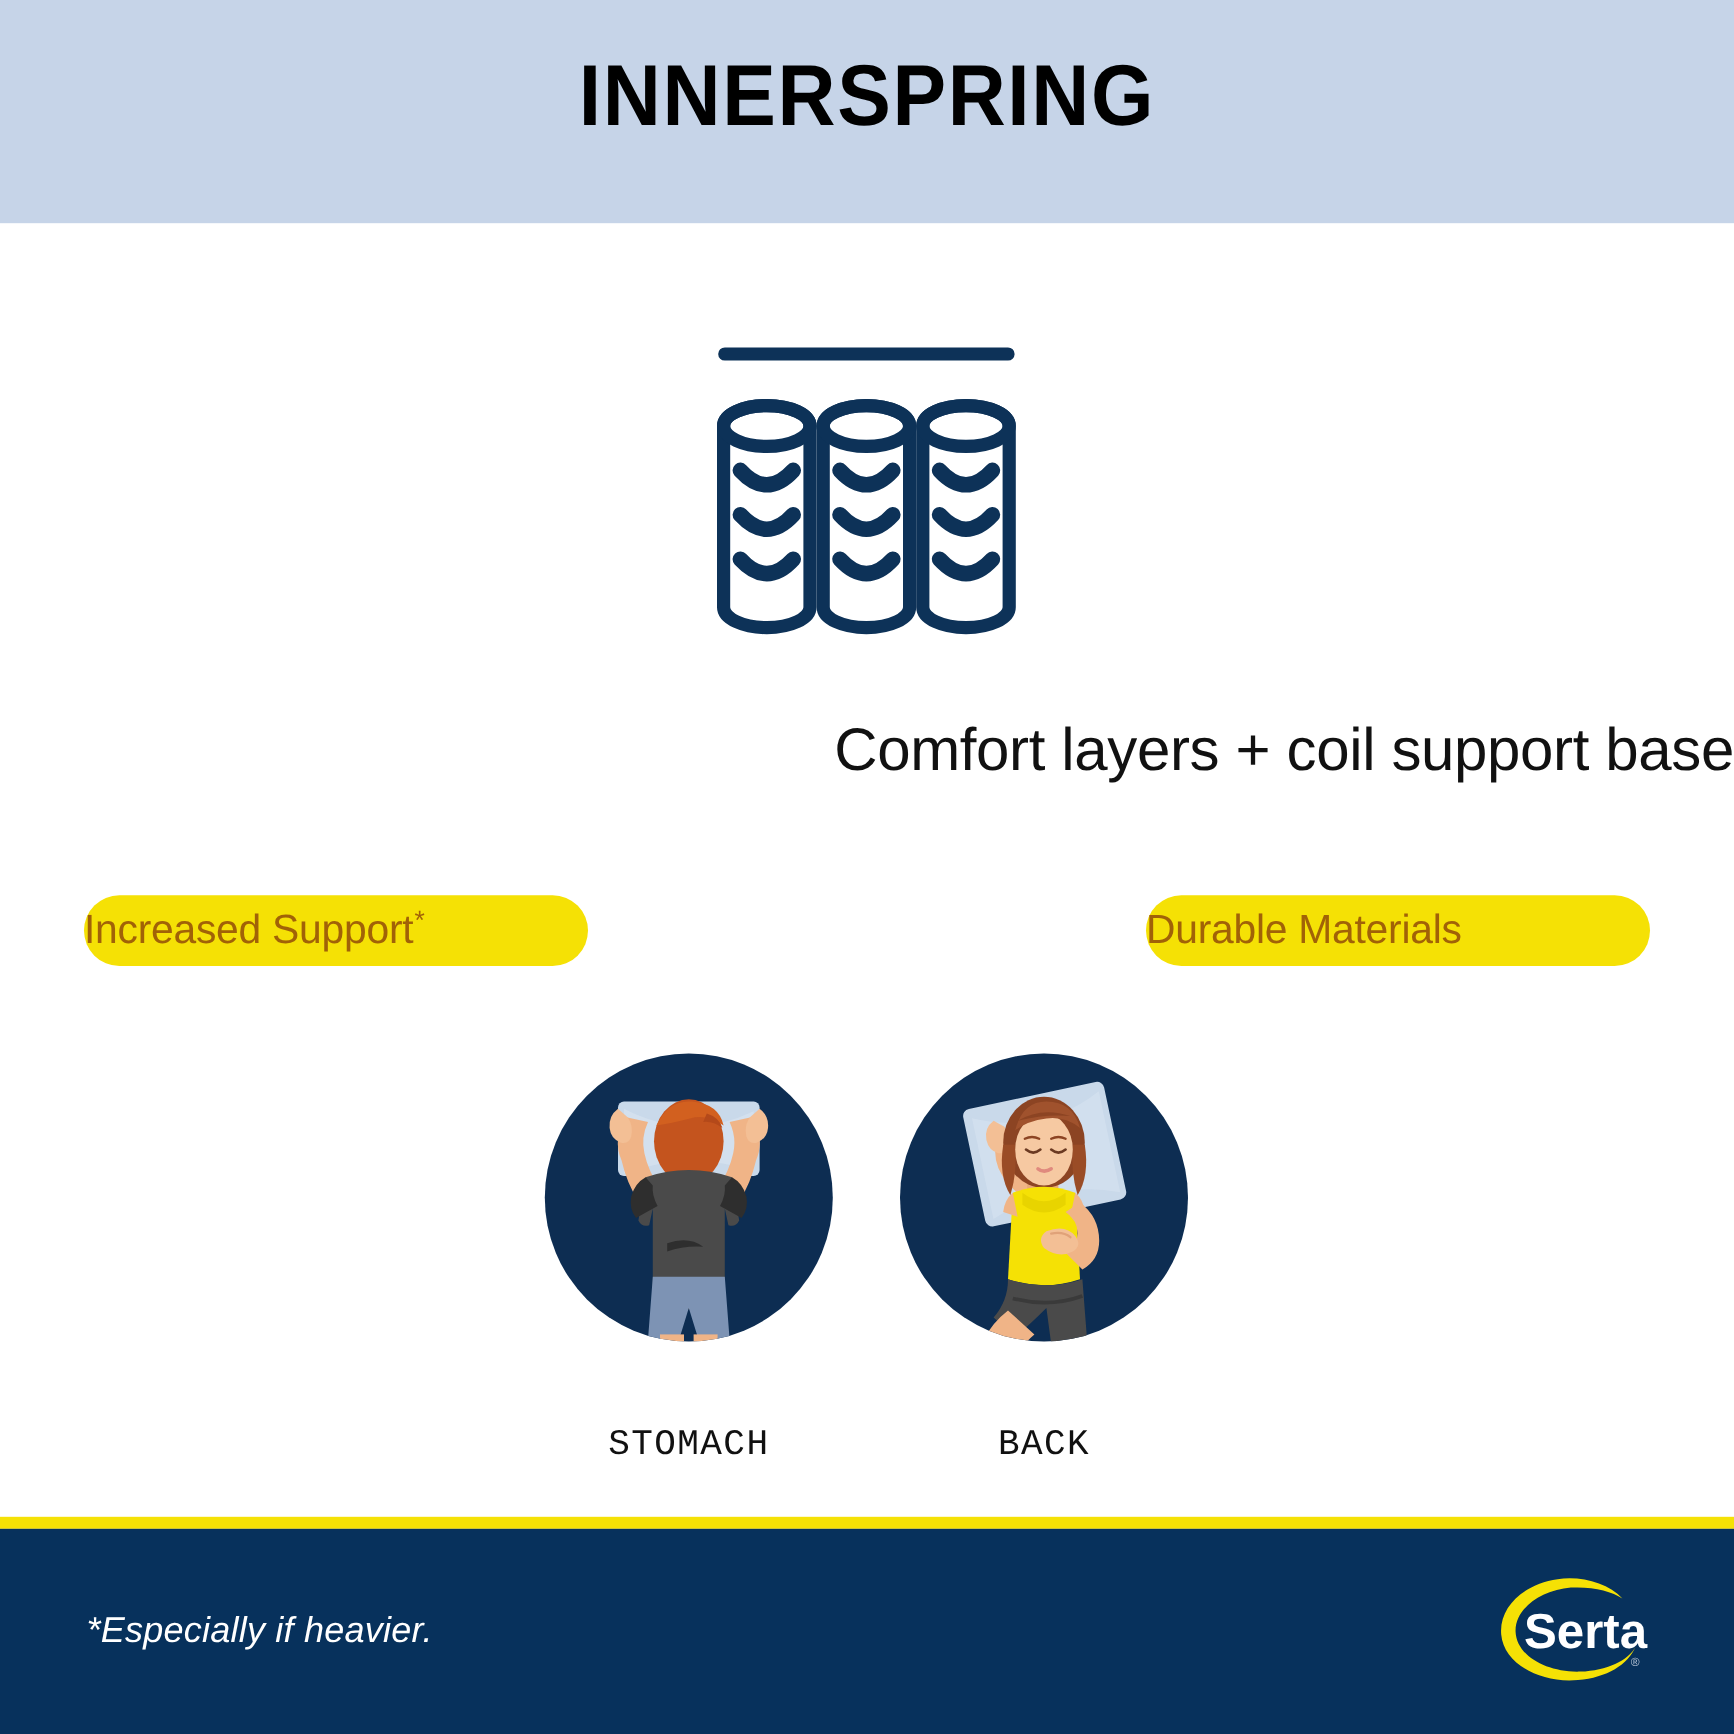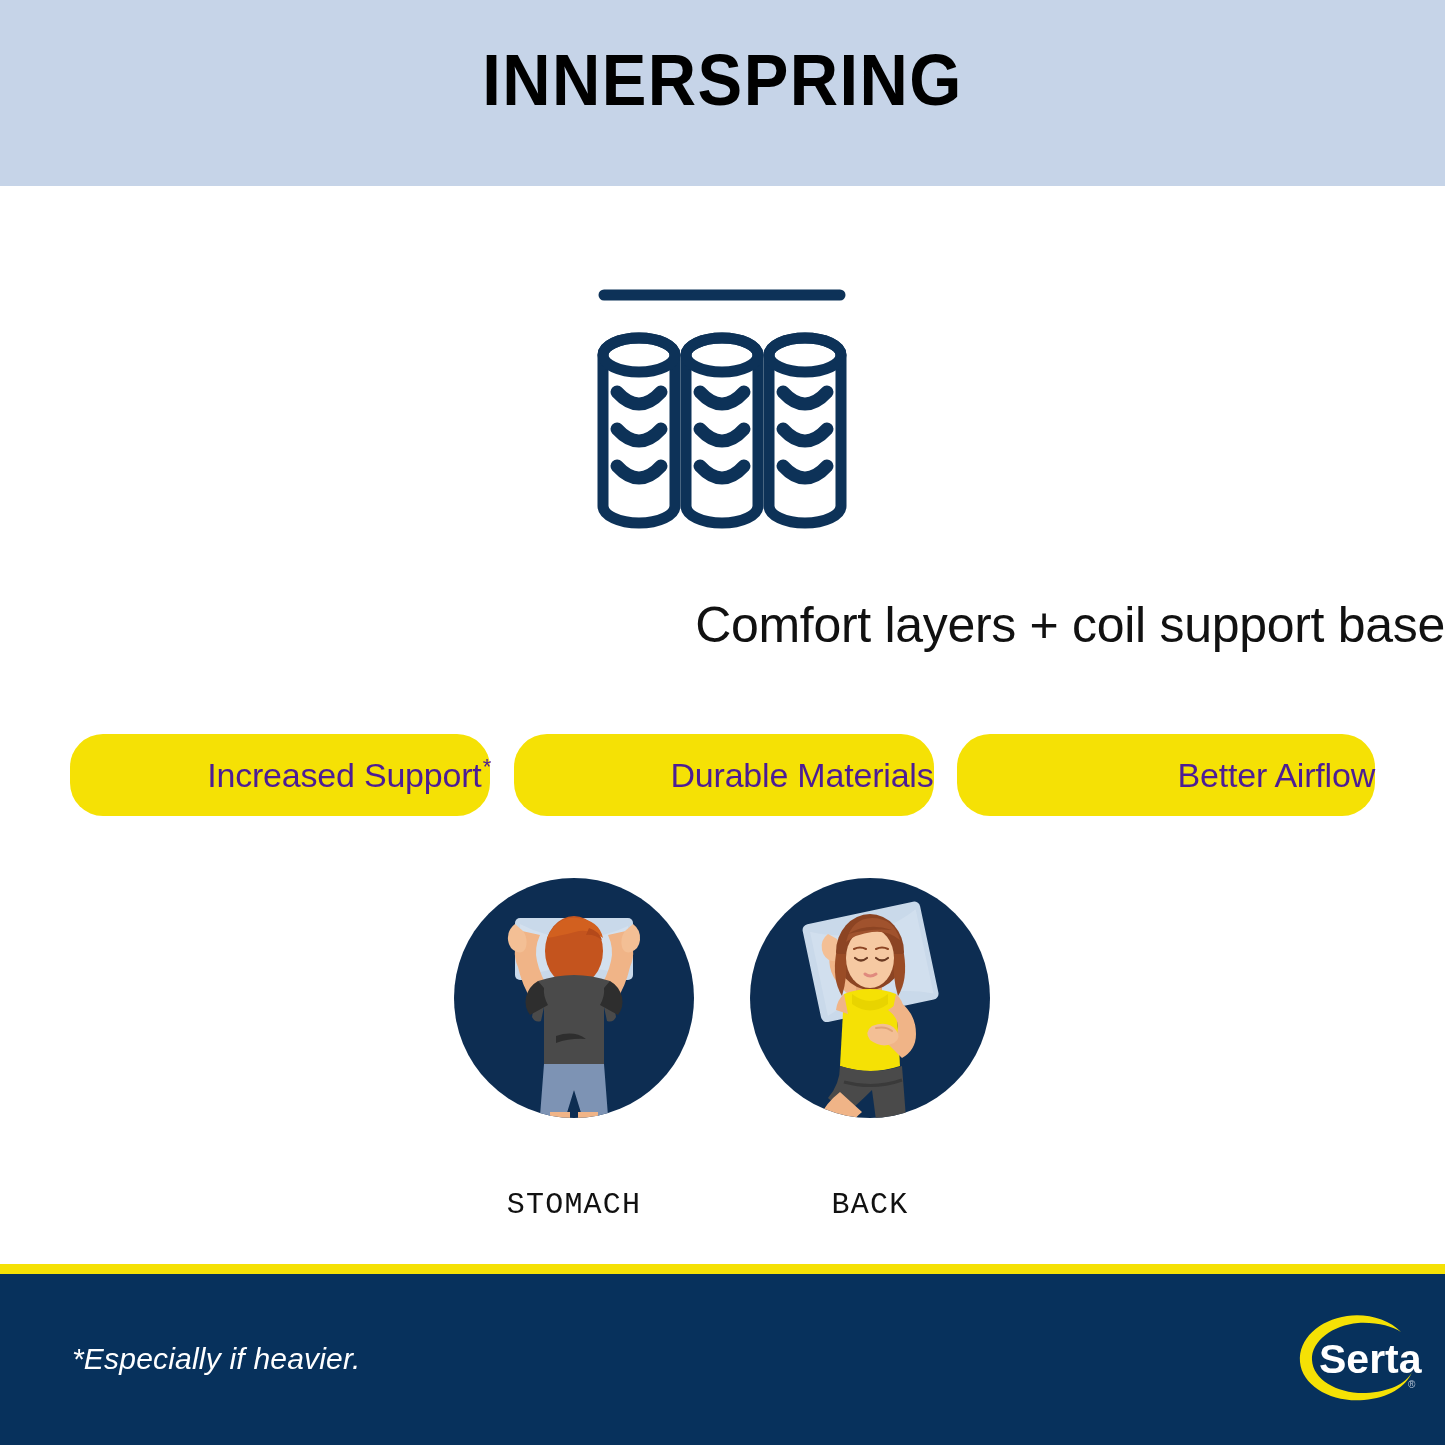--- a/index.html
+++ b/index.html
@@ -75,27 +75,27 @@
     position: absolute;
     left: 70px;
     top: 742px;
     width: 1305px;
     height: 66px;
     display: flex;
     justify-content: space-between;
     align-items: center;
   }
   .badge {
-    height: 82px;
+    height: 59px;
     border-radius: 33px;
     background: #f5e105;
     display: flex;
     align-items: center;
-    justify-content: flex-end;
-    color: #4c1d95;
+    justify-content: flex-start;
+    color: #a16207;
     font-size: 34px;
     font-weight: 400;
     letter-spacing: -0.2px;
     white-space: nowrap;
     box-sizing: border-box;
   }
   .badge-1 { width: 420px; }
   .badge-2 { width: 420px; }
   .badge-3 { width: 418px; }
   .badge .star {
@@ -168,21 +168,21 @@
     left: 72px;
     top: 1342px;
     font-size: 30px;
     font-style: italic;
     color: #ffffff;
     letter-spacing: 0.2px;
     white-space: nowrap;
   }
   .serta-logo {
     position: absolute;
-    left: 1292px;
+    left: 1243px;
     top: 1310px;
     width: 135px;
     height: 105px;
   }
 </style>
 </head>
 <body>
 
 <div id="page">
 
@@ -226,23 +226,20 @@
 
   <div class="subtitle">Comfort layers + coil support base</div>
 
   <div class="badge-row">
     <div class="badge badge-1">
       <span>Increased Support</span>
         <span class="star">*</span>
     </div>
     <div class="badge badge-2">
       <span>Durable Materials</span>
-    </div>
-    <div class="badge badge-3">
-      <span>Better Airflow</span>
     </div>
   </div>
 
   <div class="sleepers">
 
     <div class="sleeper sleeper-left">
       <svg width="244" height="244" viewBox="0 0 244 244" xmlns="http://www.w3.org/2000/svg">
         <defs>
           <clipPath id="clipA">
               <circle cx="122" cy="122" r="120"></circle>

